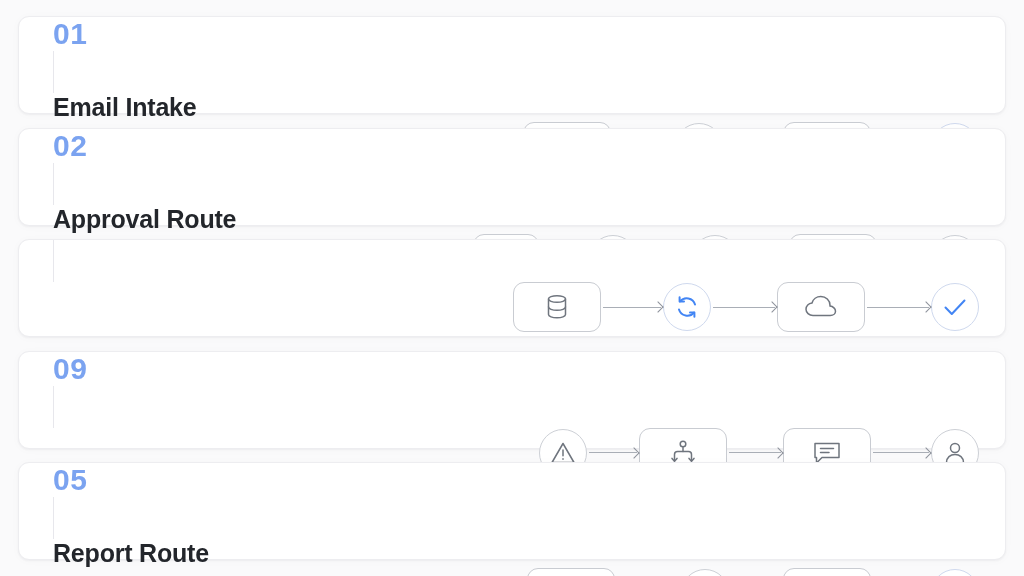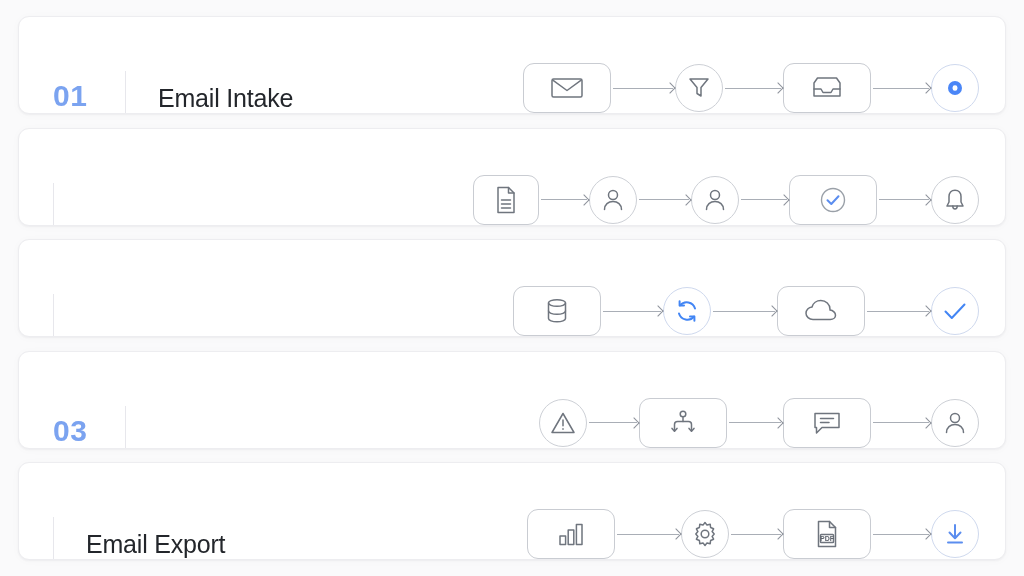--- a/index.html
+++ b/index.html
@@ -15,41 +15,42 @@
     display: flex; flex-direction: column;
     justify-content: space-between;
   }
   .row-card {
     background: #ffffff;
     border: 1px solid #ededf0;
     border-radius: 11px;
     box-shadow: 0 1px 2px rgba(20,25,40,0.045), 0 1px 10px rgba(20,25,40,0.025);
     height: 98px;
     display: flex;
-    align-items: flex-end;
+    align-items: flex-start;
     padding: 0 18px 0 34px;
     position: relative;
+    flex-direction: column;
   }
   .row-num {
     font-size: 30px;
     font-weight: 700;
     color: #7ba3f0;
     letter-spacing: 0.5px;
     width: 72px;
     flex: none;
   }
   .divider {
     width: 1px; height: 42px;
     background: #e7e7ec;
     flex: none;
     margin-right: 32px;
   }
   .row-title {
     font-size: 25px;
-    font-weight: 400;
+    font-weight: 700;
     color: #23262b;
     letter-spacing: -0.2px;
     white-space: nowrap;
     flex: none;
   }
   .flow {
     display: flex;
     align-items: center;
     margin-left: auto;
     padding-right: 8px;
@@ -135,21 +136,23 @@
           <span>
             <svg width="22" height="22" viewBox="0 0 22 22">
               <circle class="dot-outer" cx="11" cy="11" r="7"></circle>
               <rect class="dot-inner" x="8.6" y="8.2" width="4.8" height="5.6" rx="2.2"></rect>
             </svg>
           </span>
         </div>
       </div>
     </div>
     <div class="row-card">
-      <div class="divider"></div>
+      <div class="row-num">02</div>
+      <div class="divider"></div>
+      <div class="row-title">Approval Route</div>
       <div class="flow">
         <div class="node box narrow">
           <span>
             <svg width="22" height="28" viewBox="0 0 22 28">
               <path class="ln" d="M3 1.5 H13.5 L19 7 V26.5 H3 Z"></path>
               <path class="ln" d="M13.5 1.5 V7 H19"></path>
               <path class="ln" d="M6.5 14 H15.5 M6.5 18 H15.5 M6.5 22 H15.5"></path>
             </svg>
           </span>
         </div>
@@ -226,21 +229,21 @@
         <div class="node circle accent">
           <span>
             <svg width="26" height="22" viewBox="0 0 26 22">
               <path class="ln-b" d="M3.5 11.5 L9.8 18 L22.5 4.5"></path>
             </svg>
           </span>
         </div>
       </div>
     </div>
     <div class="row-card">
-      <div class="row-num">03</div>
+      <div class="row-num">09</div>
       <div class="divider"></div>
       <div class="flow">
         <div class="node circle">
           <span>
             <svg width="26" height="24" viewBox="0 0 26 24">
               <path class="ln" d="M13 2.5 L24 21.5 H2 Z"></path>
               <path class="ln" d="M13 9 V14.8 M13 17.8 V18.2"></path>
             </svg>
           </span>
         </div>
@@ -270,22 +273,23 @@
           <span>
             <svg width="22" height="24" viewBox="0 0 22 24">
               <circle class="ln" cx="11" cy="7" r="4.5"></circle>
               <path class="ln" d="M2.5 21.5 C2.5 16.4 6.3 13.5 11 13.5 C15.7 13.5 19.5 16.4 19.5 21.5"></path>
             </svg>
           </span>
         </div>
       </div>
     </div>
     <div class="row-card">
-      <div class="divider"></div>
-      <div class="row-title">Email Export</div>
+      <div class="row-num">05</div>
+      <div class="divider"></div>
+      <div class="row-title">Report Route</div>
       <div class="flow">
         <div class="node box">
           <span>
             <svg width="28" height="26" viewBox="0 0 28 26">
               <rect class="ln" x="3" y="15" width="5.6" height="8.5"></rect>
               <rect class="ln" x="11.2" y="9" width="5.6" height="14.5"></rect>
               <rect class="ln" x="19.4" y="3.5" width="5.6" height="20"></rect>
             </svg>
           </span>
         </div>

